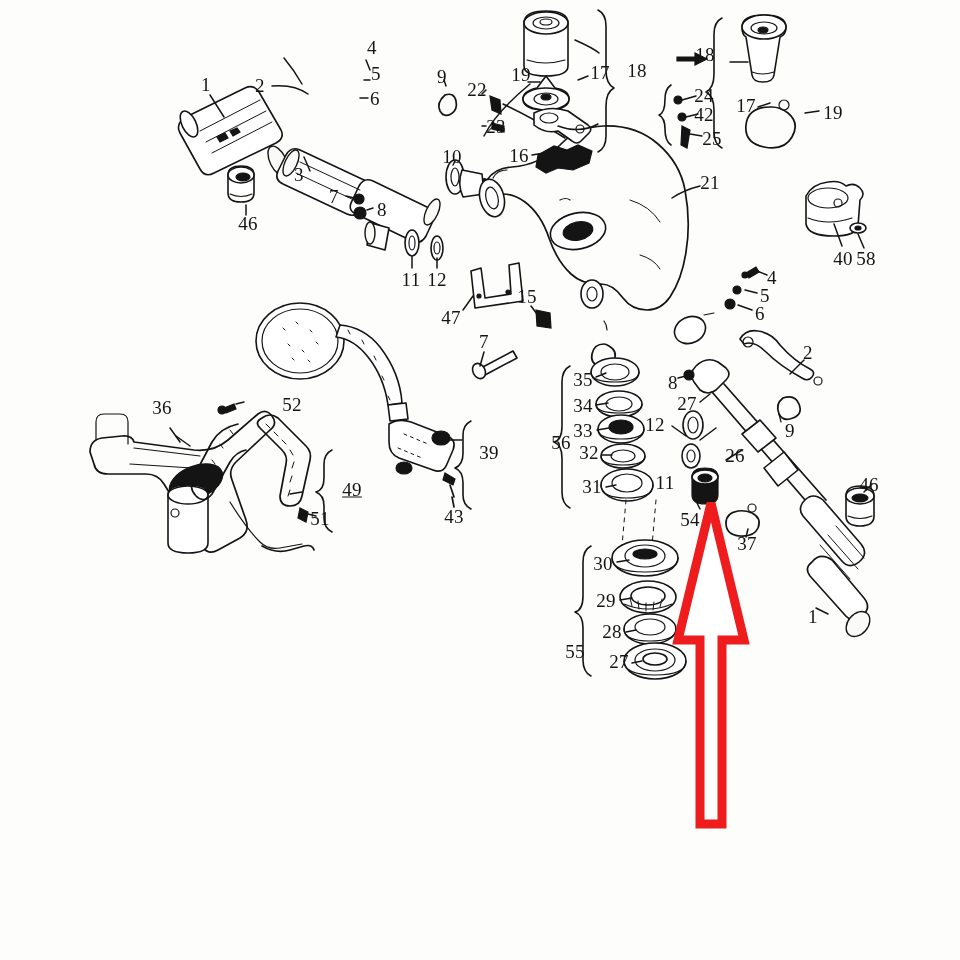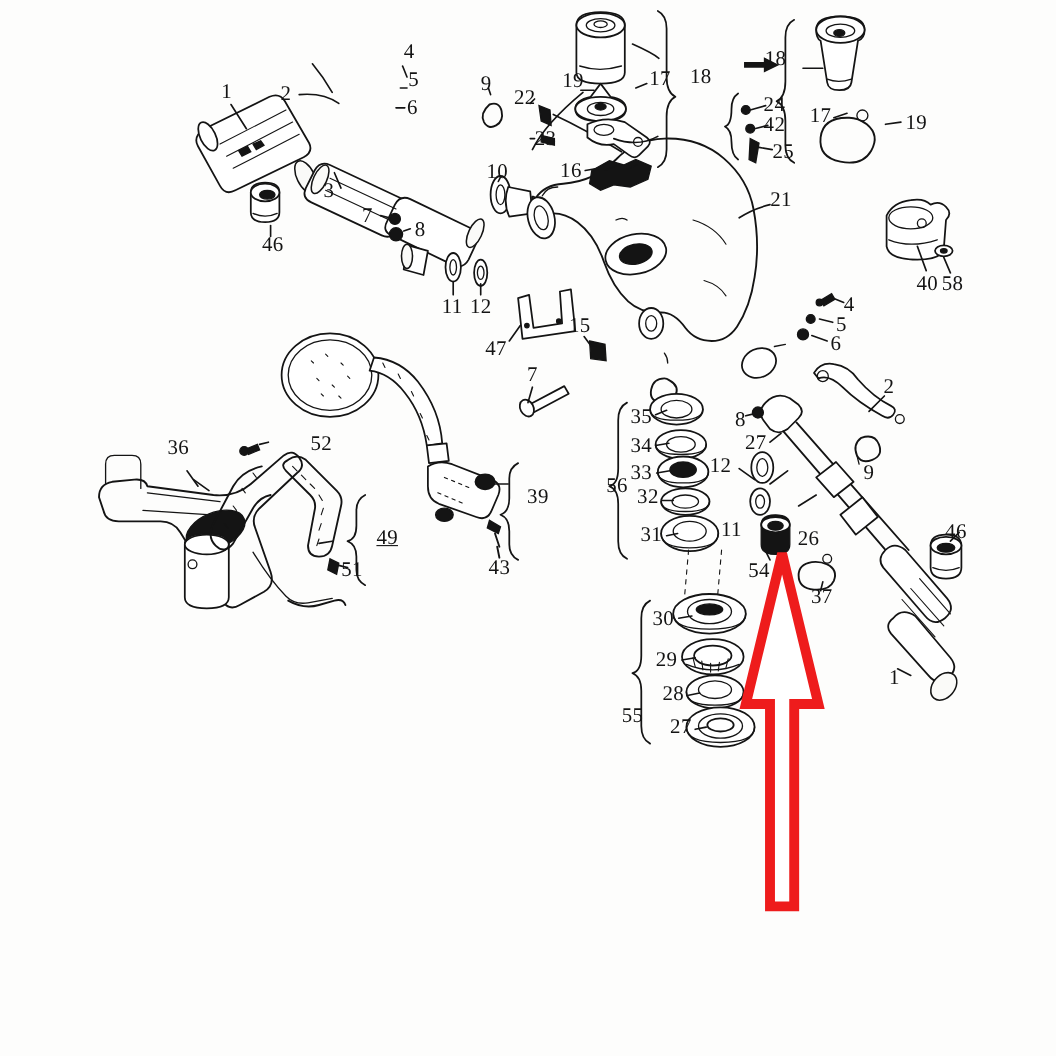--- a/index.html
+++ b/index.html
@@ -437,21 +437,21 @@
       <div class="lbl" style="left: 583px; top: 405px;">34</div>
       <div class="lbl" style="left: 583px; top: 430px;">33</div>
       <div class="lbl" style="left: 589px; top: 452px;">32</div>
       <div class="lbl" style="left: 592px; top: 486px;">31</div>
       <div class="lbl" style="left: 561px; top: 442px;">56</div>
       <div class="lbl" style="left: 673px; top: 382px;">8</div>
       <div class="lbl" style="left: 687px; top: 403px;">27</div>
       <div class="lbl" style="left: 655px; top: 424px;">12</div>
       <div class="lbl" style="left: 665px; top: 482px;">11</div>
       <div class="lbl" style="left: 690px; top: 519px;">54</div>
-      <div class="lbl" style="left: 735px; top: 490px;">26</div>
+      <div class="lbl" style="left: 735px; top: 455px;">26</div>
       <div class="lbl" style="left: 747px; top: 543px;">37</div>
       <div class="lbl" style="left: 869px; top: 484px;">46</div>
       <div class="lbl" style="left: 813px; top: 616px;">1</div>
       <div class="lbl" style="left: 603px; top: 563px;">30</div>
       <div class="lbl" style="left: 606px; top: 600px;">29</div>
       <div class="lbl" style="left: 612px; top: 631px;">28</div>
       <div class="lbl" style="left: 619px; top: 661px;">27</div>
       <div class="lbl" style="left: 575px; top: 651px;">55</div>
       <div class="lbl" style="left: 256px; top: 404px; margin-left: 36px;">52</div>
       <div class="lbl" style="left: 162px; top: 407px;">36</div>

